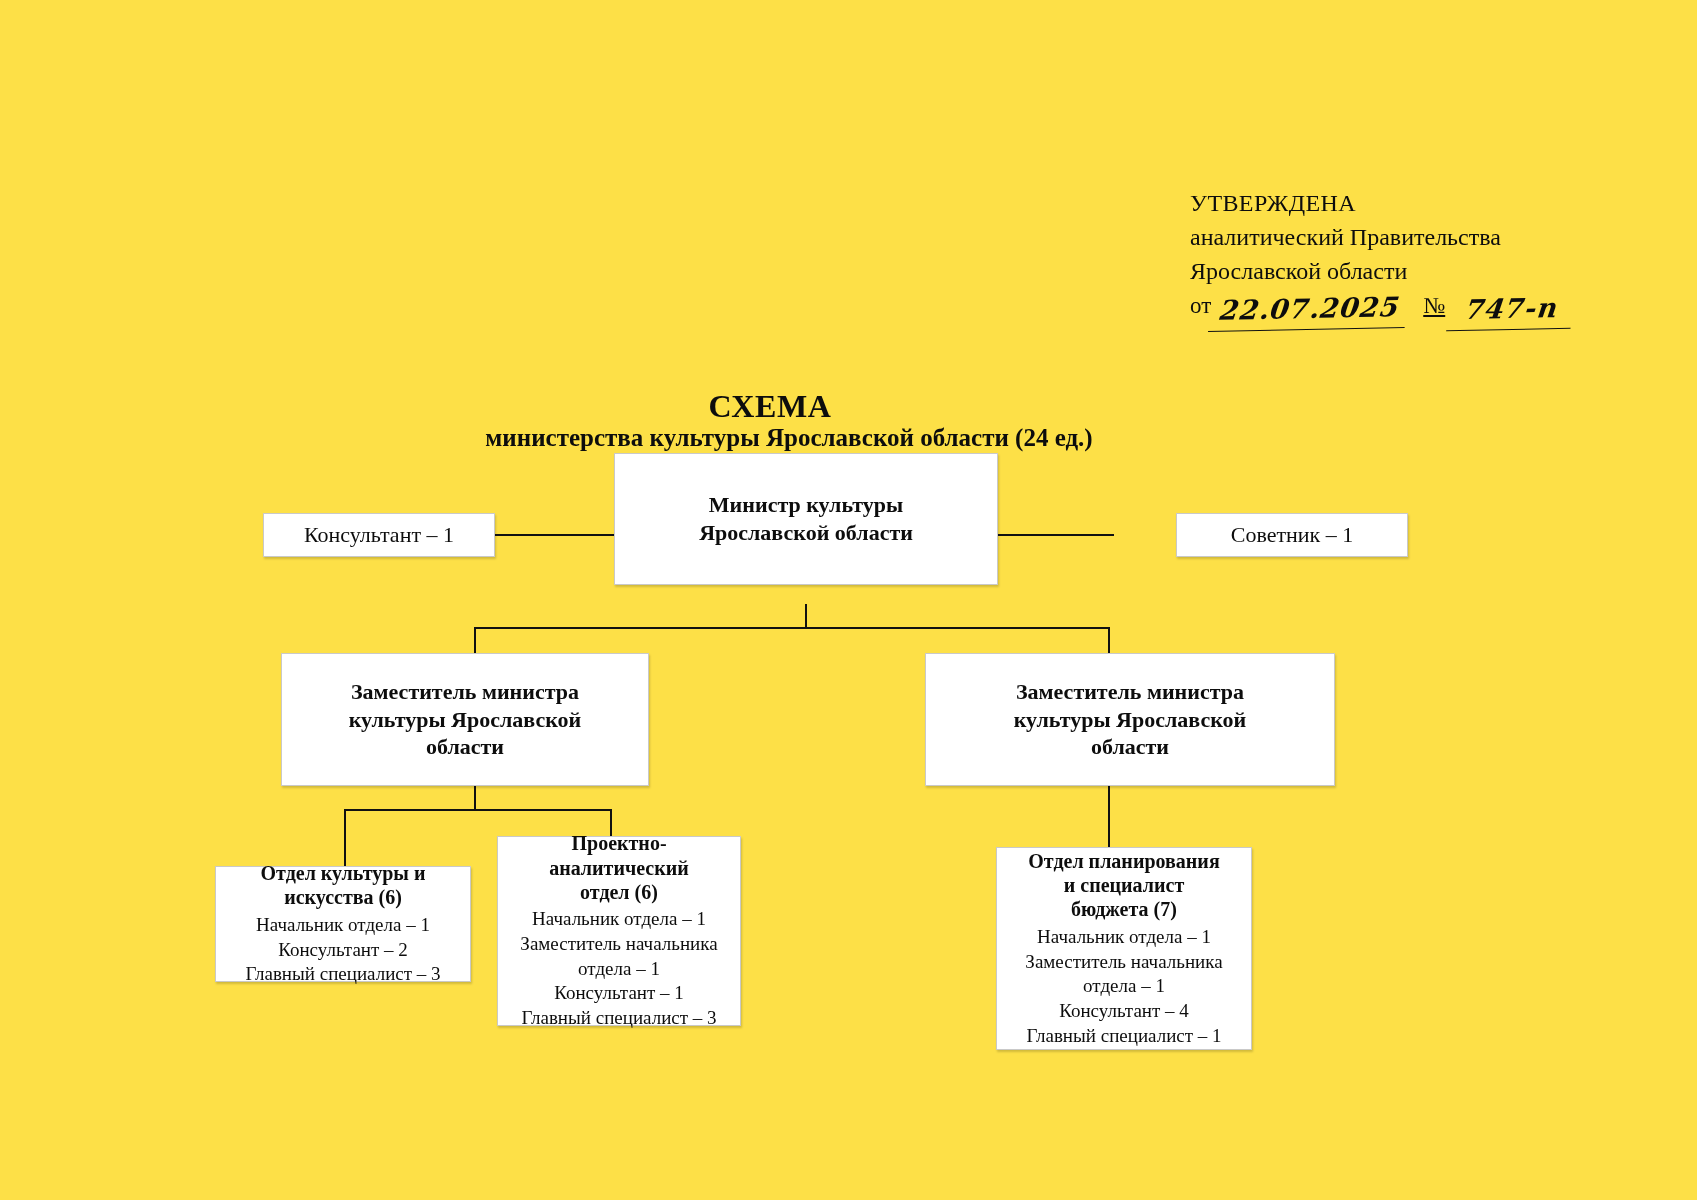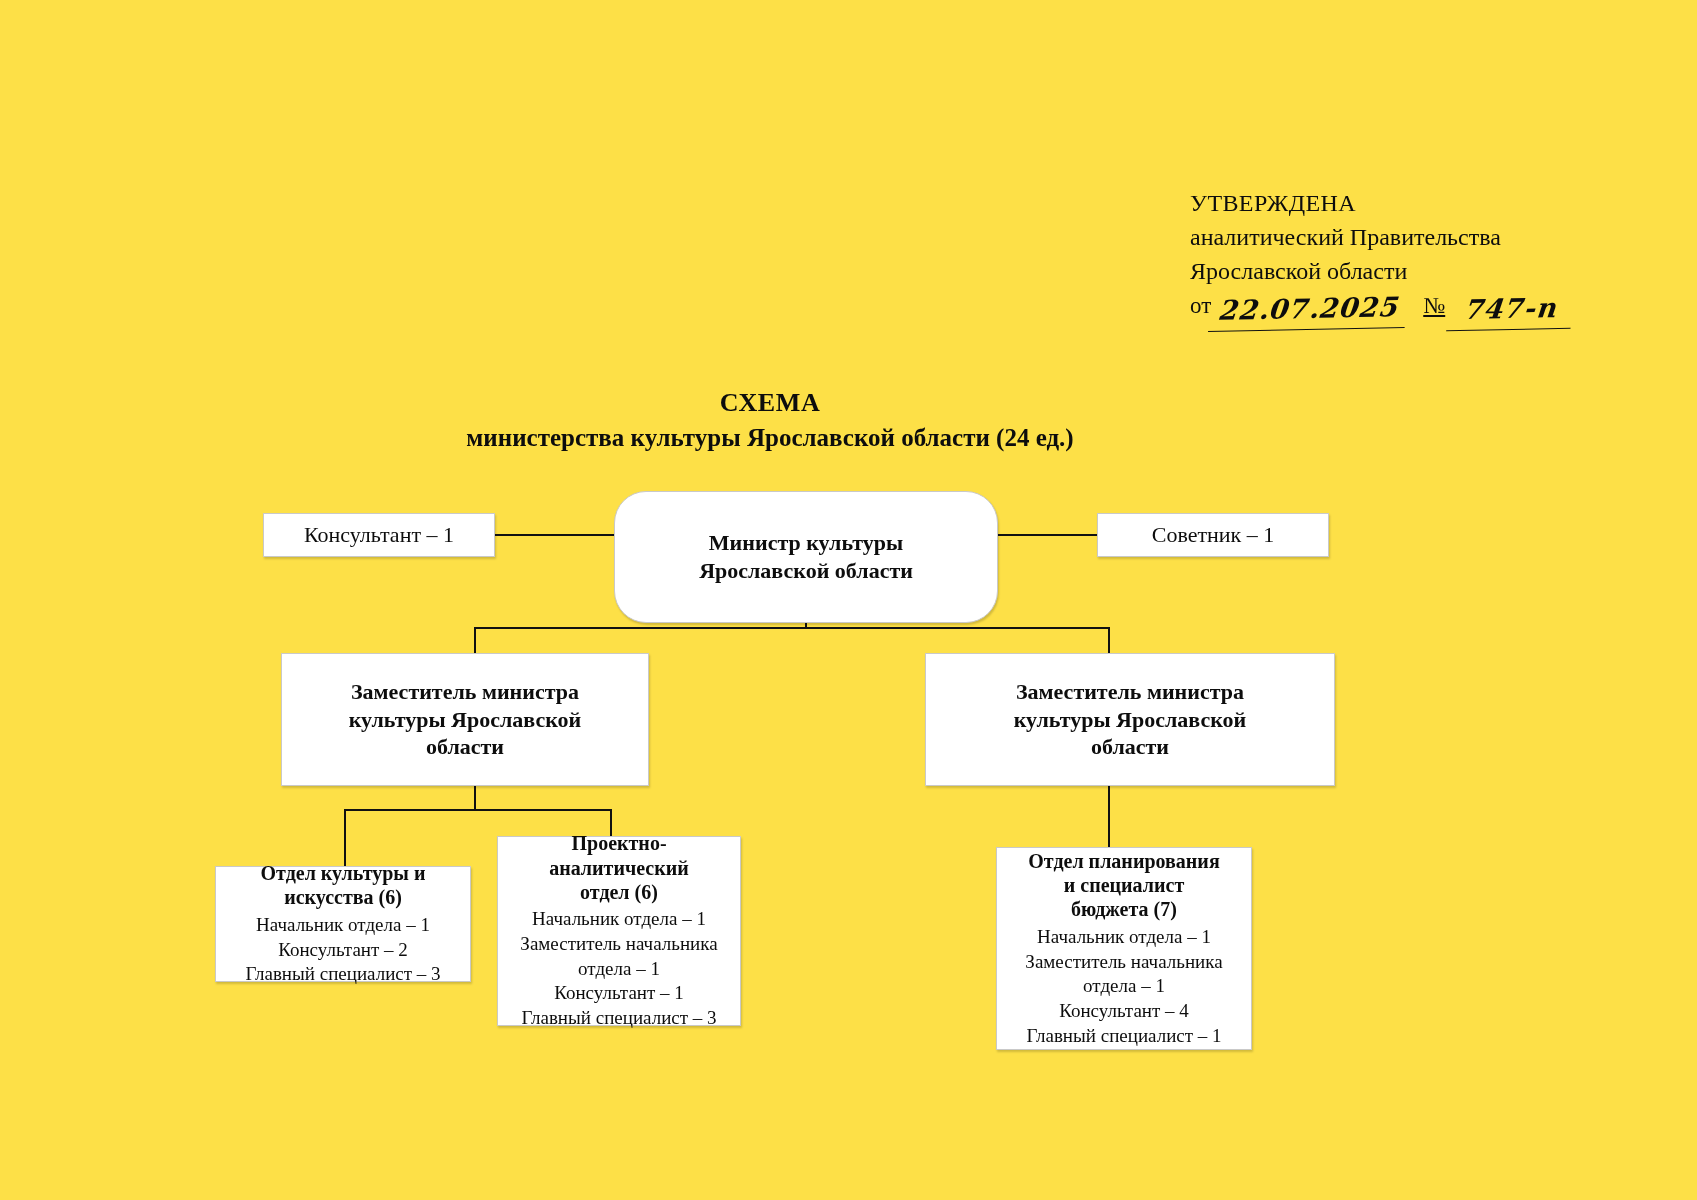--- a/index.html
+++ b/index.html
@@ -61,31 +61,32 @@
   .hand.num { min-width: 110px; }
 
   
   .doc-title {
     position: absolute;
     left: 0;
     top: 388px;
     width: 1540px;
     text-align: center;
     font-weight: bold;
-    font-size: 26px;
+    font-size: 32px;
     letter-spacing: 0.6px;
   }
   .doc-subtitle {
     position: absolute;
     left: 0;
     top: 424px;
     width: 1540px;
     text-align: center;
     font-weight: bold;
     font-size: 25px;
+    padding-left: 19px;
   }
 
   
   .chart { position: absolute; inset: 0; }
 
   .node {
     position: absolute;
     box-sizing: border-box;
     border: 1px solid #c9c9c9;
     background: #ffffff;
@@ -107,23 +108,23 @@
     list-style: none;
     margin: 3px 0 0 0;
     padding: 0;
     font-size: 19px;
     line-height: 1.30;
     font-weight: normal;
   }
   .node ul li { white-space: normal; }
 
   
-  #node-minister      { left: 614px; top: 491px;  width: 384px; height: 132px; border-radius: 32px; }
+  #node-minister      { left: 614px; top: 453px;  width: 384px; height: 132px; }
   #node-consultant    { left: 263px; top: 513px;  width: 232px; height: 44px;  }
-  #node-advisor       { left: 1097px;top: 513px;  width: 232px; height: 44px;  }
+  #node-advisor       { left: 1176px;top: 513px;  width: 232px; height: 44px;  }
   #node-deputy-left   { left: 281px; top: 653px;  width: 368px; height: 133px; }
   #node-deputy-right  { left: 925px; top: 653px;  width: 410px; height: 133px; }
   #node-dept-culture  { left: 215px; top: 866px;  width: 256px; height: 116px; }
   #node-dept-project  { left: 497px; top: 836px;  width: 244px; height: 190px; }
   #node-dept-budget   { left: 996px; top: 847px;  width: 256px; height: 203px; }
 
   
   .ln-h, .ln-v {
     position: absolute;
     background: #111111;

